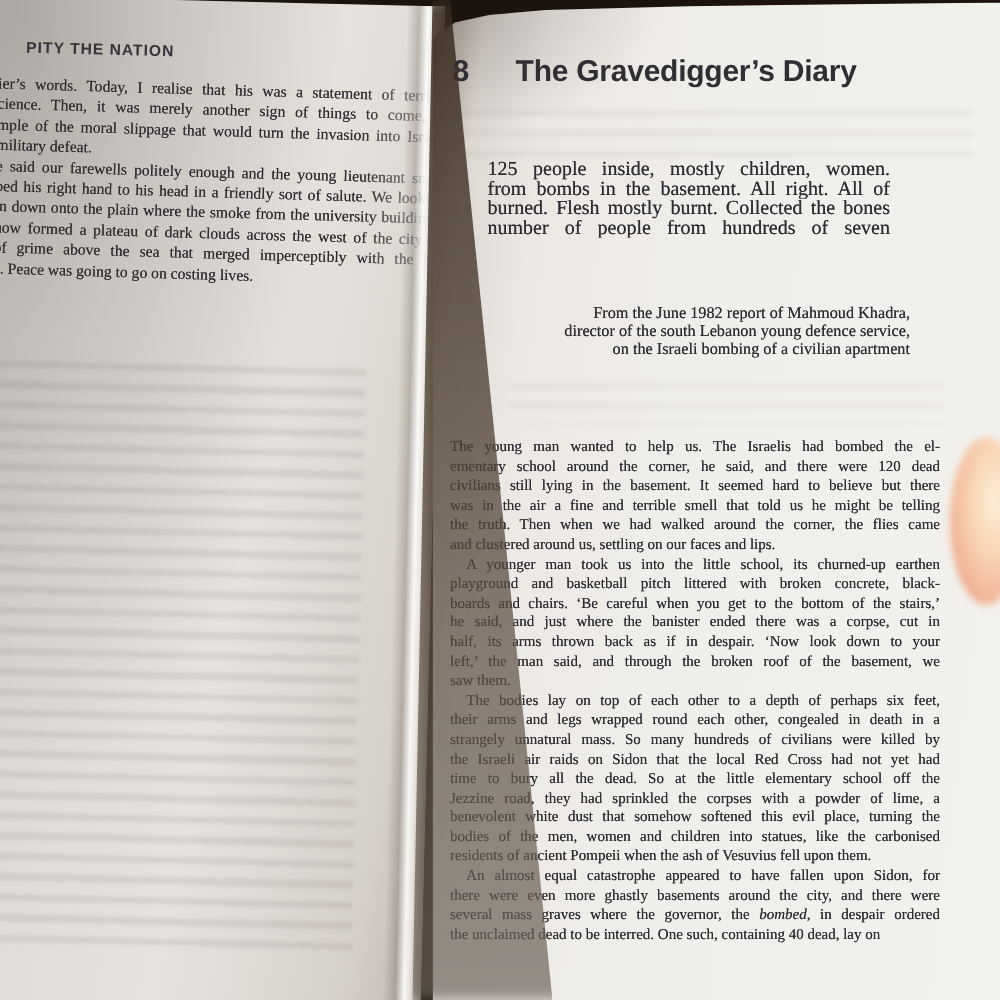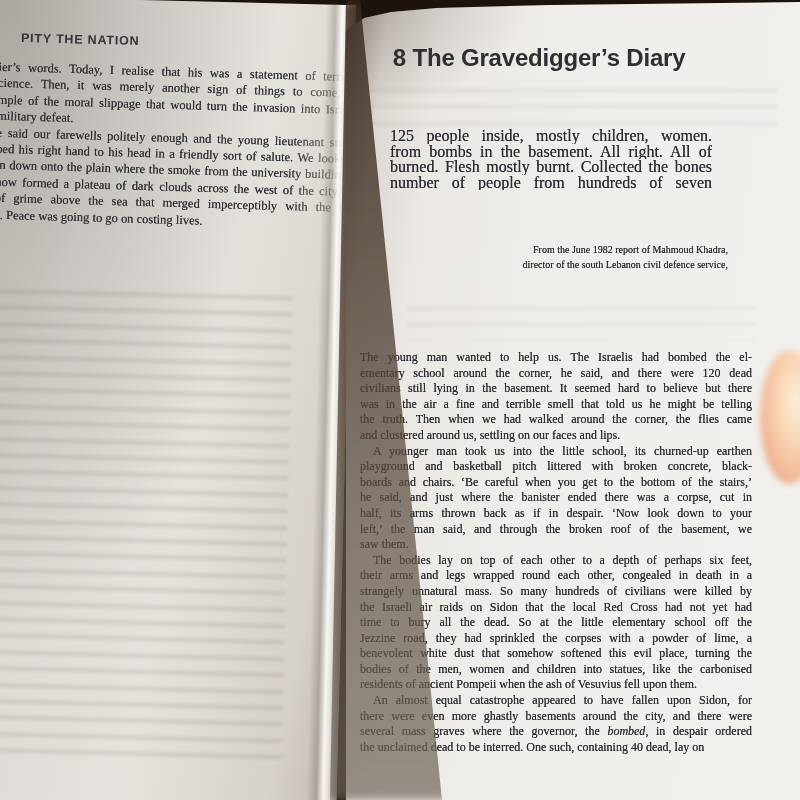--- a/index.html
+++ b/index.html
@@ -28,24 +28,24 @@
   .ghost.lp{left:6px;top:292px;width:318px;height:468px;}
   .ghost.rp1{left:24px;top:88px;width:408px;height:44px;opacity:.5;}
   .ghost.rp2{left:60px;top:306px;width:350px;height:34px;opacity:.4;}
   
   .right-page{position:absolute;left:346px;top:0;width:454px;height:800px;z-index:2;overflow:hidden;
     clip-path:polygon(0% 30px,4% 18px,10% 12px,20% 8px,45% 5px,100% 2px,100% 100%,0% 100%);
     background:linear-gradient(97deg,#8f857b 0%,#b9b0a6 3%,#ddd8d2 8%,#ebe8e4 18%,#f0eeea 45%,#f3f1ee 100%);}
   .rp-topshadow{position:absolute;left:0;top:0;width:200px;height:120px;pointer-events:none;
     background:radial-gradient(ellipse at 0% 0%,rgba(70,60,52,.30),transparent 65%);}
   .chapter-line{position:absolute;left:16px;top:44px;font-family:"Liberation Sans","DejaVu Sans",sans-serif;
-    font-weight:bold;font-size:24px;color:#302d33;letter-spacing:-.2px;white-space:nowrap;text-align:right;}
+    font-weight:bold;font-size:24px;color:#302d33;letter-spacing:-.2px;white-space:nowrap;}
   .chapter-line .num{display:inline-block;width:44px;}
   .ep{position:absolute;left:44px;top:128px;width:322px;font-size:16px;line-height:15.6px;}
-  .attr{position:absolute;left:62px;top:243px;width:320px;font-size:10px;line-height:14.6px;text-align:right;}
+  .attr{position:absolute;left:62px;top:243px;width:320px;font-size:13px;line-height:14.6px;text-align:right;}
   .bd{position:absolute;left:14px;top:350px;width:392px;font-size:12px;line-height:15.6px;}
   
   .tl{text-align:justify;text-align-last:justify;overflow:hidden;
     text-shadow:0 0 .4px rgba(46,43,49,.85);}
   .ep .tl,.bd .tl{height:15.6px;}
   .lp-body .tl{height:16.4px;}
   .tl.last{text-align-last:left;}
   .tl.ind{text-indent:13px;}
   .al{text-shadow:0 0 .4px rgba(46,43,49,.85);}
   
@@ -91,21 +91,22 @@
       <span>The Gravedigger’s Diary</span>
     </div>
     <div class="ep">
         <div class="tl">125 people inside, mostly children, women. Sheltering</div>
         <div class="tl">from bombs in the basement. All right. All of them had</div>
         <div class="tl">burned. Flesh mostly burnt. Collected the bones of 125</div>
         <div class="tl">number of people from hundreds of seven survivors who</div>
       </div>
     <div class="attr">
         <div class="al">From the June 1982 report of Mahmoud Khadra,</div>
-        <div class="al">director of the south Lebanon civil defence service,</div>
+        <div class="al">director of the south Lebanon young defence service,</div>
+        <div class="al">on the Israeli bombing of a civilian apartment</div>
       </div>
     <div class="bd">
         <div class="tl">The young man wanted to help us. The Israelis had bombed the el-</div>
         <div class="tl">ementary school around the corner, he said, and there were 120 dead</div>
         <div class="tl">civilians still lying in the basement. It seemed hard to believe but there</div>
         <div class="tl">was in the air a fine and terrible smell that told us he might be telling</div>
         <div class="tl">the truth. Then when we had walked around the corner, the flies came</div>
         <div class="tl last">and clustered around us, settling on our faces and lips.</div>
         <div class="tl ind">A younger man took us into the little school, its churned-up earthen</div>
         <div class="tl">playground and basketball pitch littered with broken concrete, black-</div>

